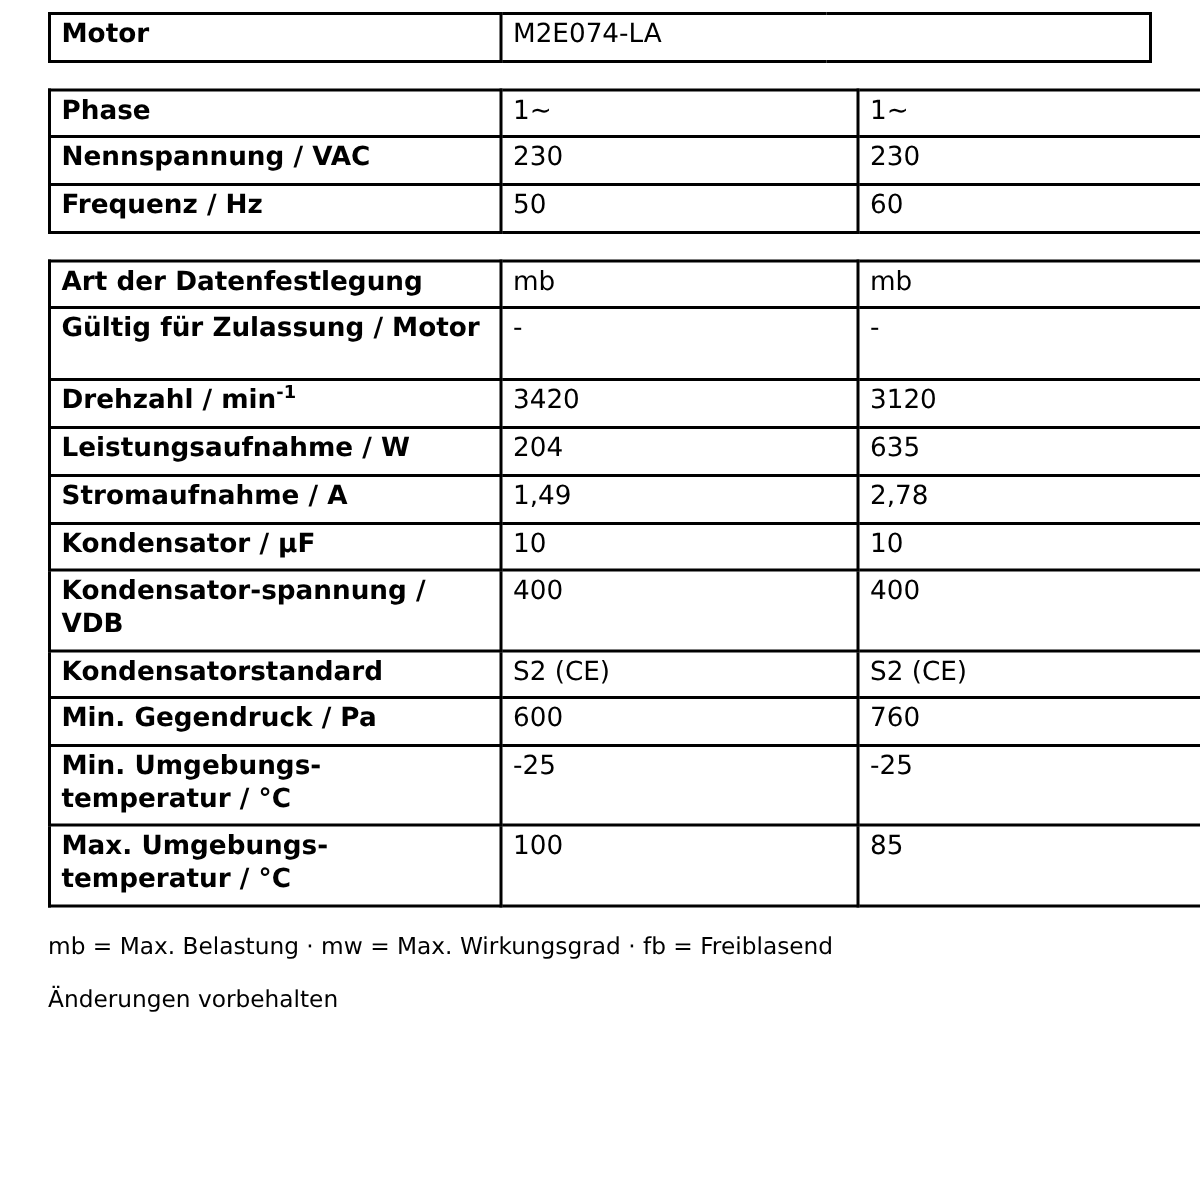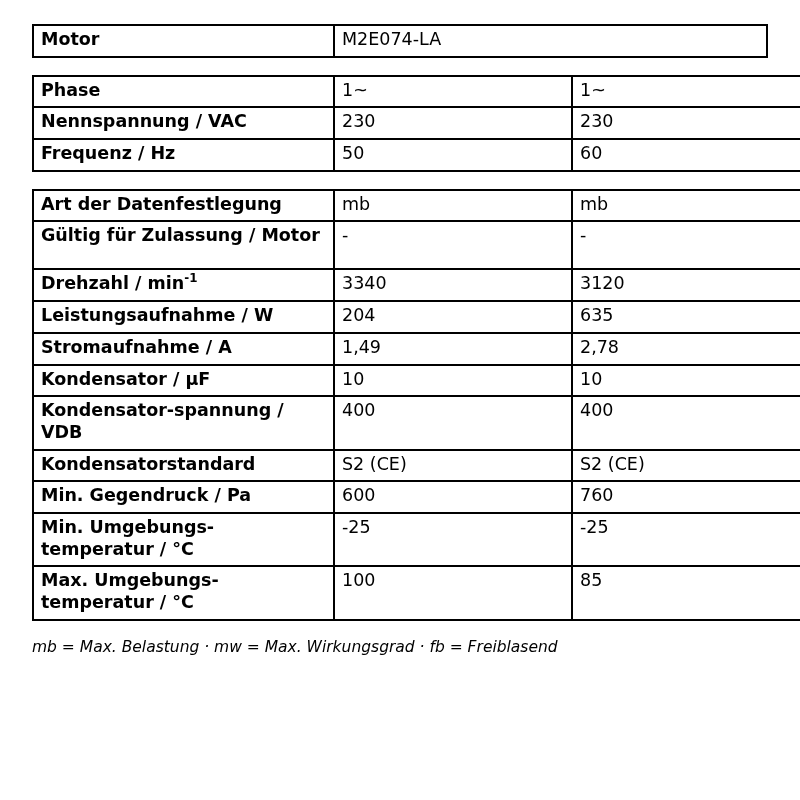--- a/index.html
+++ b/index.html
@@ -11,21 +11,21 @@
     width: 800px;
     height: 800px;
     font-family: "DejaVu Sans", sans-serif;
     color: #000000;
     overflow: hidden;
   }
   .sheet {
     width: 800px;
     height: 800px;
     box-sizing: border-box;
-    padding: 24px 32px 0 32px;
+    padding: 8px 32px 0 32px;
     position: relative;
   }
   table.spec {
     border-collapse: collapse;
     width: 736px;
     table-layout: fixed;
   }
   table.spec td {
     border: 2px solid #000000;
     padding: 3px 7px 5px 7px;
@@ -54,21 +54,20 @@
     line-height: 0;
   }
   .footnotes {
     margin-top: 14px;
     font-size: 15.5px;
     line-height: 1.55;
     font-family: "DejaVu Sans", sans-serif;
   }
   .footnote-line {
     white-space: pre-wrap;
-    font-style: italic;
   }
   .note-final {
     margin-top: 14px;
     font-size: 15.5px;
   }
 </style>
 </head>
 <body>
 
 <div class="sheet">
@@ -113,21 +112,21 @@
       <td class="val">mb</td>
       <td class="val">mb</td>
     </tr>
     <tr class="tall">
       <td class="label">Gültig für Zulassung / Motor</td>
       <td class="val">-</td>
       <td class="val">-</td>
     </tr>
     <tr>
       <td class="label"><span>Drehzahl / min</span><sup>-1</sup></td>
-      <td class="val">3340</td>
+      <td class="val">3420</td>
       <td class="val">3120</td>
     </tr>
     <tr>
       <td class="label">Leistungsaufnahme / W</td>
       <td class="val">204</td>
       <td class="val">635</td>
     </tr>
     <tr>
       <td class="label">Stromaufnahme / A</td>
       <td class="val">1,49</td>
@@ -163,14 +162,15 @@
       <td class="val">100</td>
       <td class="val">85</td>
     </tr>
   </tbody>
     </table>
 
   <div class="footnotes">
     <div class="footnote-line">mb = Max. Belastung · mw = Max. Wirkungsgrad · fb = Freiblasend</div>
   </div>
 
+  <div class="note-final">Änderungen vorbehalten</div>
 
 </div>
 
 </body></html>

